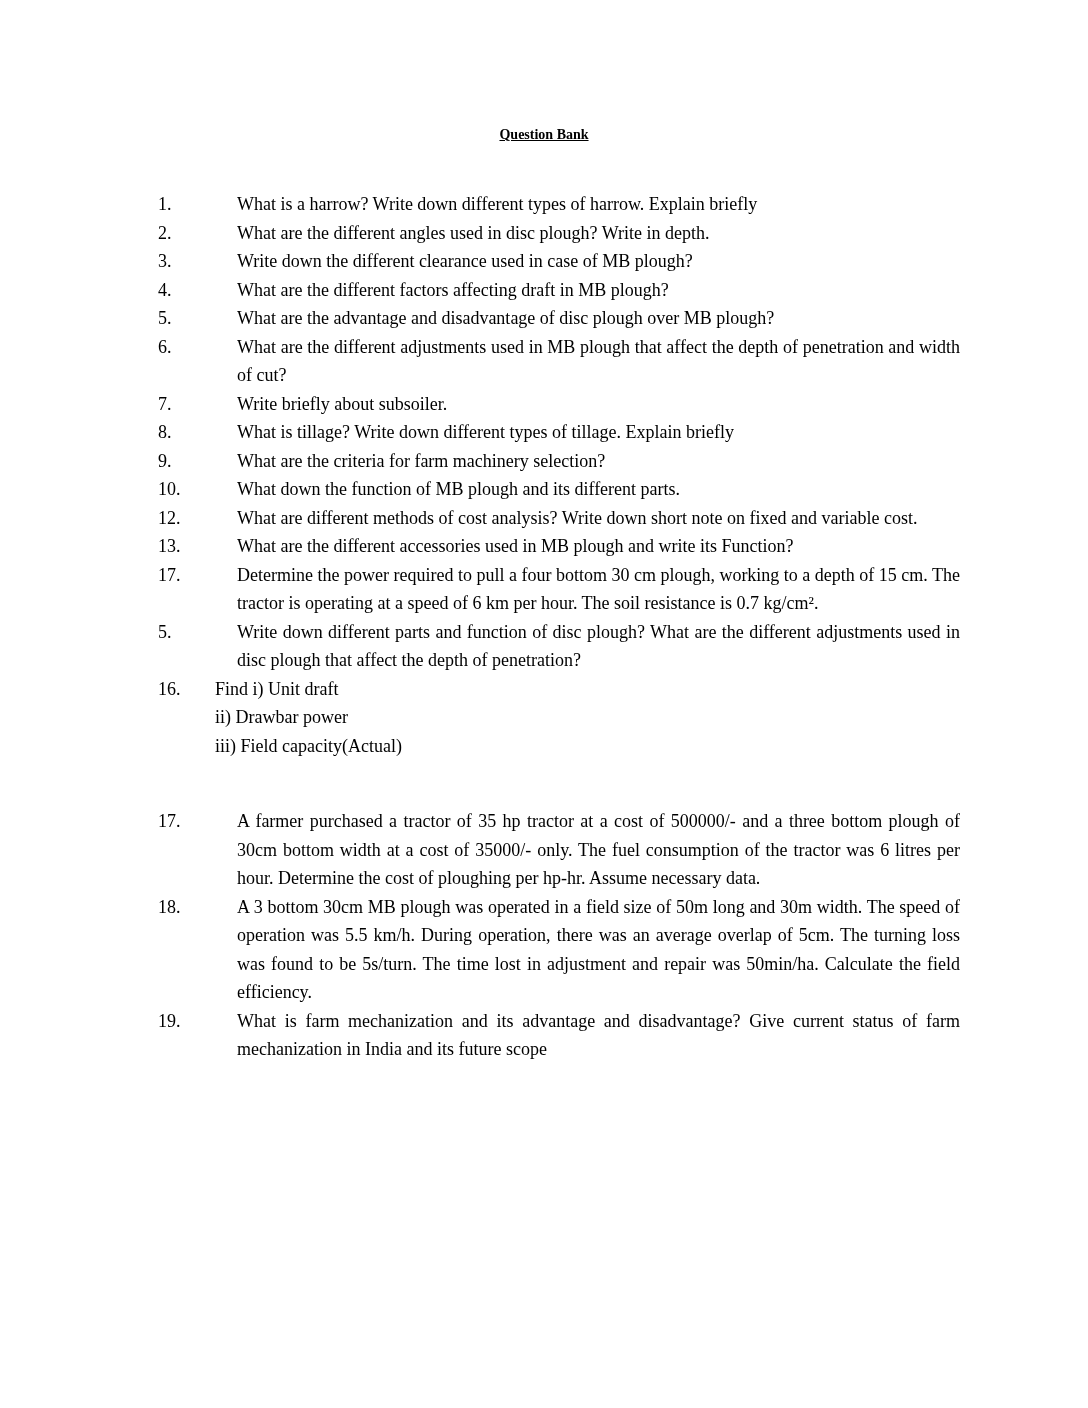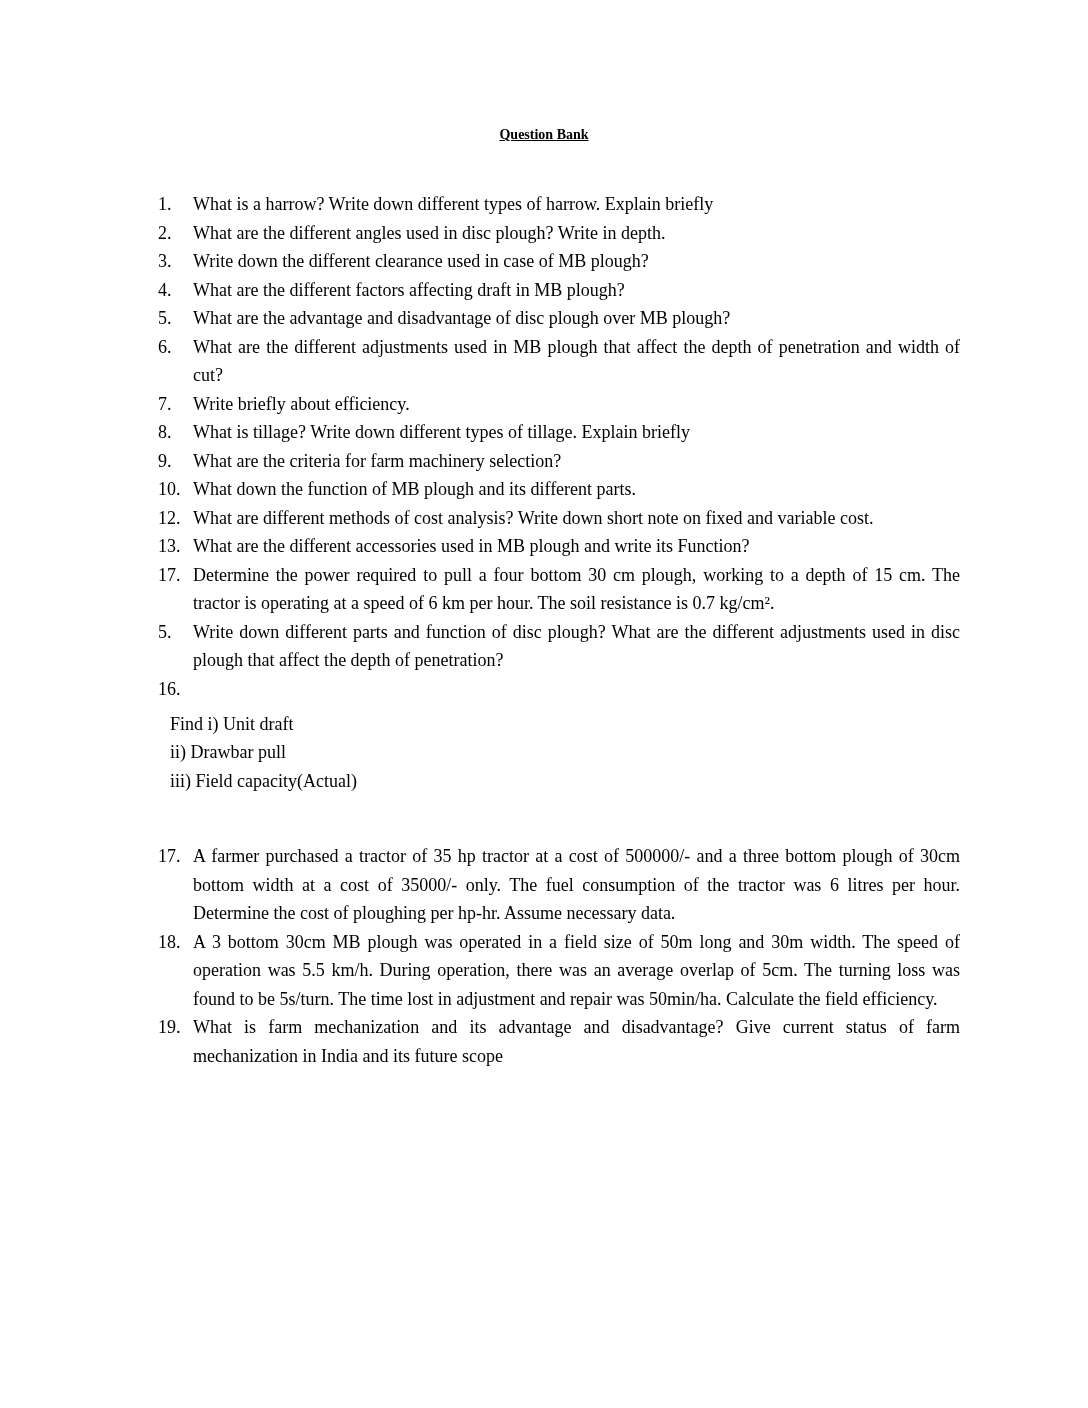--- a/index.html
+++ b/index.html
@@ -35,26 +35,27 @@
     line-height: 28.5px;
   }
   .q-num {
     flex: 0 0 35px;
   }
   .q-body {
     flex: 1 1 auto;
   }
   .q-text {
     text-align: justify;
+    margin-left: 44px;
   }
   .q-subline {
     text-align: left;
-    margin-left: 12px;
+    margin-left: 22px;
   }
-  .gap-after { margin-bottom: 47px; flex-direction: column; }
+  .gap-after { margin-bottom: 47px; }
 </style>
 </head>
 <body>
 
 <div class="page">
   <div class="doc-title">
     <span class="title-text">Question Bank</span>
   </div>
   <div class="q-list">
       <div class="q-row">
@@ -89,21 +90,21 @@
       </div>
       <div class="q-row">
         <span class="q-num">6.</span>
         <div class="q-body">
           <div class="q-text">What are the different adjustments used in MB plough that affect the depth of penetration and width of cut?</div>
         </div>
       </div>
       <div class="q-row">
         <span class="q-num">7.</span>
         <div class="q-body">
-          <div class="q-text">Write briefly about efficiency.</div>
+          <div class="q-text">Write briefly about subsoiler.</div>
         </div>
       </div>
       <div class="q-row">
         <span class="q-num">8.</span>
         <div class="q-body">
           <div class="q-text">What is tillage? Write down different types of tillage. Explain briefly</div>
         </div>
       </div>
       <div class="q-row">
         <span class="q-num">9.</span>
@@ -138,21 +139,21 @@
       <div class="q-row">
         <span class="q-num">5.</span>
         <div class="q-body">
           <div class="q-text">Write down different parts and function of disc plough? What are the different adjustments used in disc plough that affect the depth of penetration?</div>
         </div>
       </div>
       <div class="q-row gap-after">
         <span class="q-num">16.</span>
         <div class="q-body">
           <div class="q-subline">Find i) Unit draft</div>
-          <div class="q-subline">ii) Drawbar pull</div>
+          <div class="q-subline">ii) Drawbar power</div>
           <div class="q-subline">iii) Field capacity(Actual)</div>
         </div>
       </div>
       <div class="q-row">
         <span class="q-num">17.</span>
         <div class="q-body">
           <div class="q-text">A farmer purchased a tractor of 35 hp tractor at a cost of 500000/- and a three bottom plough of 30cm bottom width at a cost of 35000/- only. The fuel consumption of the tractor was 6 litres per hour. Determine the cost of ploughing per hp-hr. Assume necessary data.</div>
         </div>
       </div>
       <div class="q-row">

